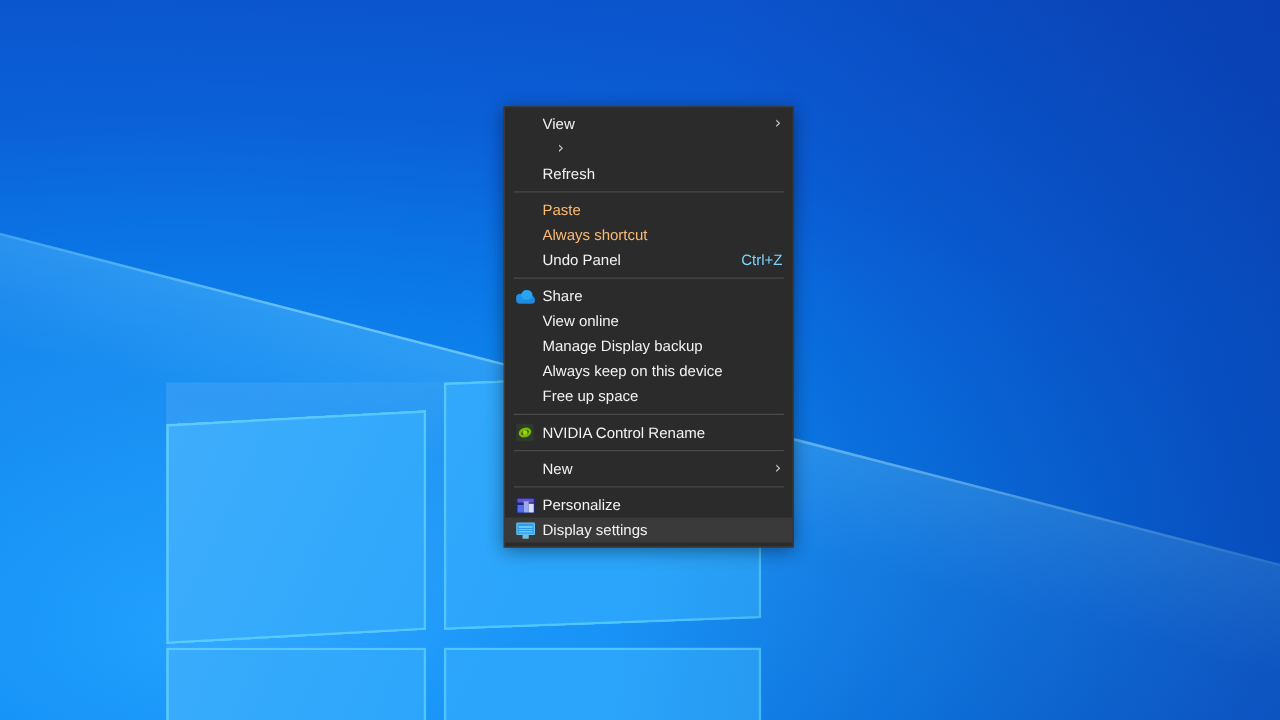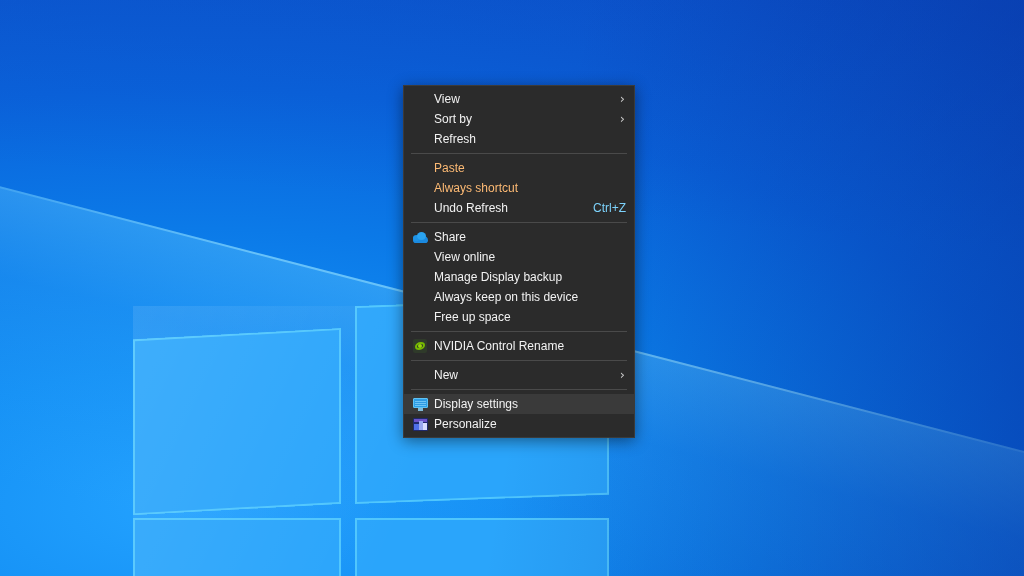--- a/index.html
+++ b/index.html
@@ -291,39 +291,38 @@
   </div>
 
   <div class="context-menu" id="context-menu">
       <div class="menu-item">
         <span class="mi-icon empty"></span>
         <span class="mi-label">View</span>
         <span class="mi-chevron">›</span>
       </div>
       <div class="menu-item">
         <span class="mi-icon empty"></span>
-        <span class="mi-label">Sort by</span>
         <span class="mi-chevron">›</span>
       </div>
       <div class="menu-item">
         <span class="mi-icon empty"></span>
         <span class="mi-label">Refresh</span>
       </div>
       <div class="menu-sep"></div>
       <div class="menu-item disabled">
         <span class="mi-icon empty"></span>
         <span class="mi-label">Paste</span>
       </div>
       <div class="menu-item disabled">
         <span class="mi-icon empty"></span>
         <span class="mi-label">Always shortcut</span>
       </div>
       <div class="menu-item">
         <span class="mi-icon empty"></span>
-        <span class="mi-label">Undo Refresh</span>
+        <span class="mi-label">Undo Panel</span>
         <span class="mi-accel">Ctrl+Z</span>
       </div>
       <div class="menu-sep"></div>
       <div class="menu-item">
         <span class="mi-icon">
           <span class="ico-cloud">
             <span class="c1"></span>
             <span class="c3"></span>
             <span class="c2"></span>
           </span>
@@ -353,35 +352,35 @@
         </span>
         <span class="mi-label">NVIDIA Control Rename</span>
       </div>
       <div class="menu-sep"></div>
       <div class="menu-item">
         <span class="mi-icon empty"></span>
         <span class="mi-label">New</span>
         <span class="mi-chevron">›</span>
       </div>
       <div class="menu-sep"></div>
-      <div class="menu-item highlight">
-        <span class="mi-icon">
-          <span class="ico-monitor">
-            <span class="scr"></span>
-            <span class="stand"></span>
-          </span>
-        </span>
-        <span class="mi-label">Display settings</span>
-      </div>
       <div class="menu-item">
         <span class="mi-icon">
           <span class="ico-personalize">
             <span class="p4"></span>
             <span class="p1"></span>
             <span class="p2"></span>
             <span class="p3"></span>
           </span>
         </span>
         <span class="mi-label">Personalize</span>
       </div>
+      <div class="menu-item highlight">
+        <span class="mi-icon">
+          <span class="ico-monitor">
+            <span class="scr"></span>
+            <span class="stand"></span>
+          </span>
+        </span>
+        <span class="mi-label">Display settings</span>
+      </div>
     </div>
 
 </div>
 
 </body></html>

